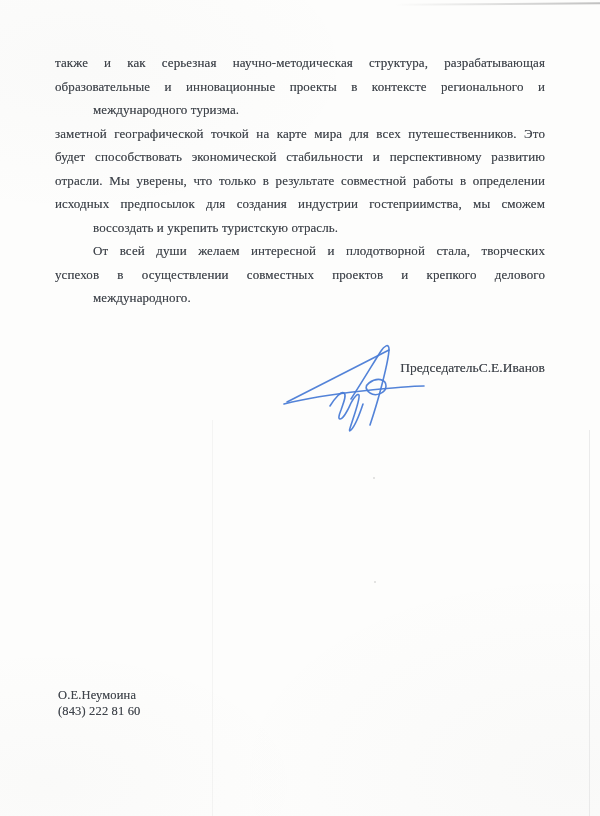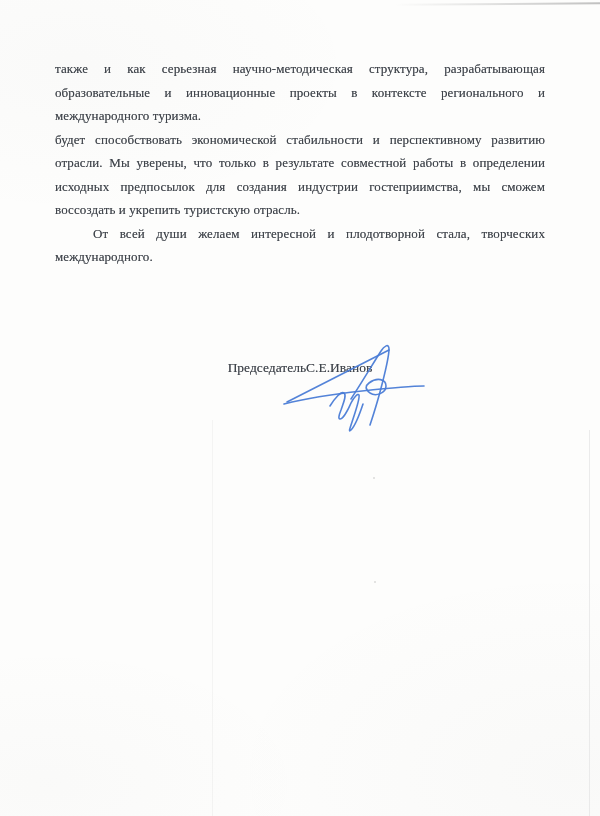--- a/index.html
+++ b/index.html
@@ -30,34 +30,34 @@
   }
   .scan-edge-right{
     position:absolute;right:10px;top:430px;bottom:0;width:1px;
     background:#e2e2e2;opacity:.65;
   }
   .scan-crease{
     position:absolute;left:212px;top:420px;bottom:0;width:1px;
     background:rgba(110,110,110,0.06);
   }
   .body-text{
-    position:absolute;left:55px;top:57px;width:490px;
+    position:absolute;left:55px;top:51px;width:490px;
     font-size:13px;line-height:23.5px;letter-spacing:.1px;
     text-shadow:0 0 .5px rgba(63,68,75,.55);
   }
   .para{margin:0;}
   .line{
     text-align:justify;
     text-align-last:justify;
   }
-  .line.last{text-align-last:left;}
+  .line.last{text-align-last:left;margin-left:38px;}
   .line.first{padding-left:38px;}
   .sign-row{
     position:absolute;left:55px;top:359px;width:490px;
-    display:flex;justify-content:center;align-items:flex-start;
+    display:flex;justify-content:flex-end;align-items:flex-start;
     font-size:13.5px;line-height:18px;
     text-shadow:0 0 .5px rgba(63,68,75,.55);
   }
   .signature-svg{
     position:absolute;left:278px;top:340px;width:150px;height:95px;
   }
   .signature-svg path{
     fill:none;stroke:#4a7cd6;stroke-width:1.6;
     stroke-linecap:round;stroke-linejoin:round;opacity:.95;
   }
@@ -80,27 +80,29 @@
   <div class="speck" style="left:373px;top:477px;"></div>
   <div class="speck" style="left:374px;top:581px;"></div>
 
   <div class="body-text">
     <p class="para">
       <span class="line" style="display:block">также и как серьезная научно-методическая структура, разрабатывающая</span>
       <span class="line" style="display:block">образовательные и инновационные проекты в контексте регионального и</span>
       <span class="line last" style="display:block">международного туризма.</span>
     </p>
     <p class="para">
+      <span class="line" style="display:block">заметной географической точкой на карте мира для всех путешественников. Это</span>
       <span class="line" style="display:block">будет способствовать экономической стабильности и перспективному развитию</span>
       <span class="line" style="display:block">отрасли. Мы уверены, что только в результате совместной работы в определении</span>
       <span class="line" style="display:block">исходных предпосылок для создания индустрии гостеприимства, мы сможем</span>
       <span class="line last" style="display:block">воссоздать и укрепить туристскую отрасль.</span>
     </p>
     <p class="para">
       <span class="line first" style="display:block">От всей души желаем интересной и плодотворной стала, творческих</span>
+      <span class="line" style="display:block">успехов в осуществлении совместных проектов и крепкого делового</span>
       <span class="line last" style="display:block">международного.</span>
     </p>
   </div>
 
   <div class="sign-row">
     <span>Председатель</span>
     <span>С.Е.Иванов</span>
   </div>
 
   <svg class="signature-svg" viewBox="0 0 150 95" aria-hidden="true">
@@ -109,14 +111,18 @@
 
     <path d="M 6,64 C 22,60 57,54 84,51 C 112,48 134,46 146,46"></path>
 
     <path d="M 73,59 C 84,42 96,22 103,11 C 106,6 111,3 111,9 C 111,16 106,37 102,52 C 98,67 94,79 92,85"></path>
 
     <path d="M 91,43 C 99,37 108,39 108,46 C 108,53 98,57 92,53 C 87,49 87,46 91,43"></path>
 
     <path d="M 52,66 C 57,58 63,51 66,53 C 69,55 65,64 63,70 C 61,75 60,79 62,79 C 65,79 70,70 73,63 C 76,57 80,53 81,55 C 82,58 78,70 75,79 C 72,88 70,93 73,90 C 77,86 82,73 85,64"></path>
   </svg>
 
+  <div class="contact">
+    <div>О.Е.Неумоина</div>
+    <div>(843) 222 81 60</div>
+  </div>
 
 </div>
 
 </body></html>

